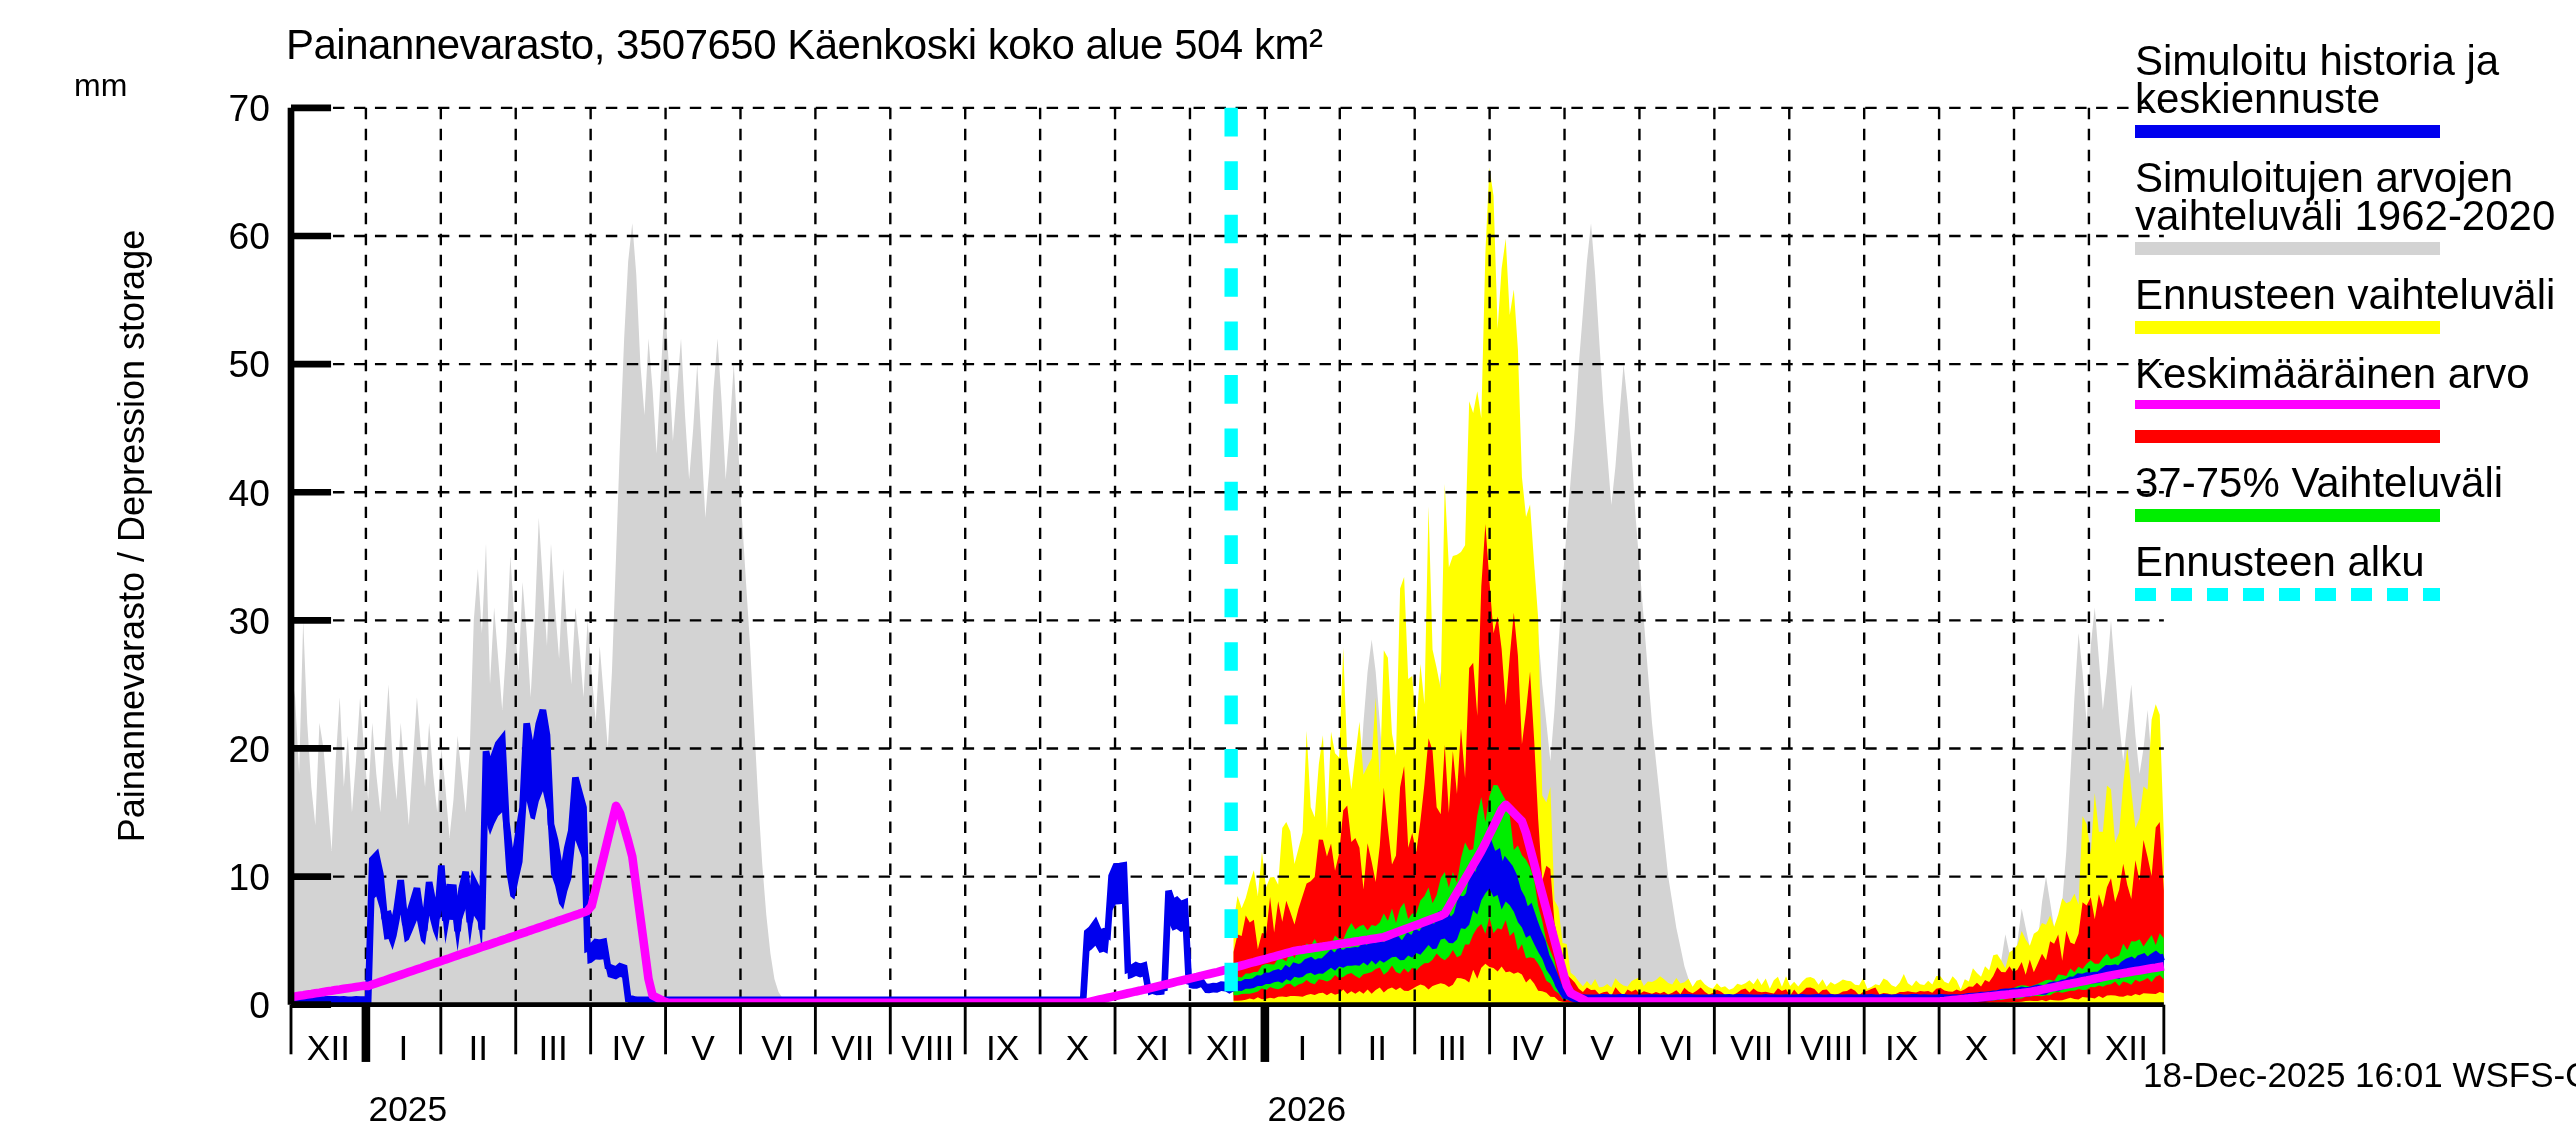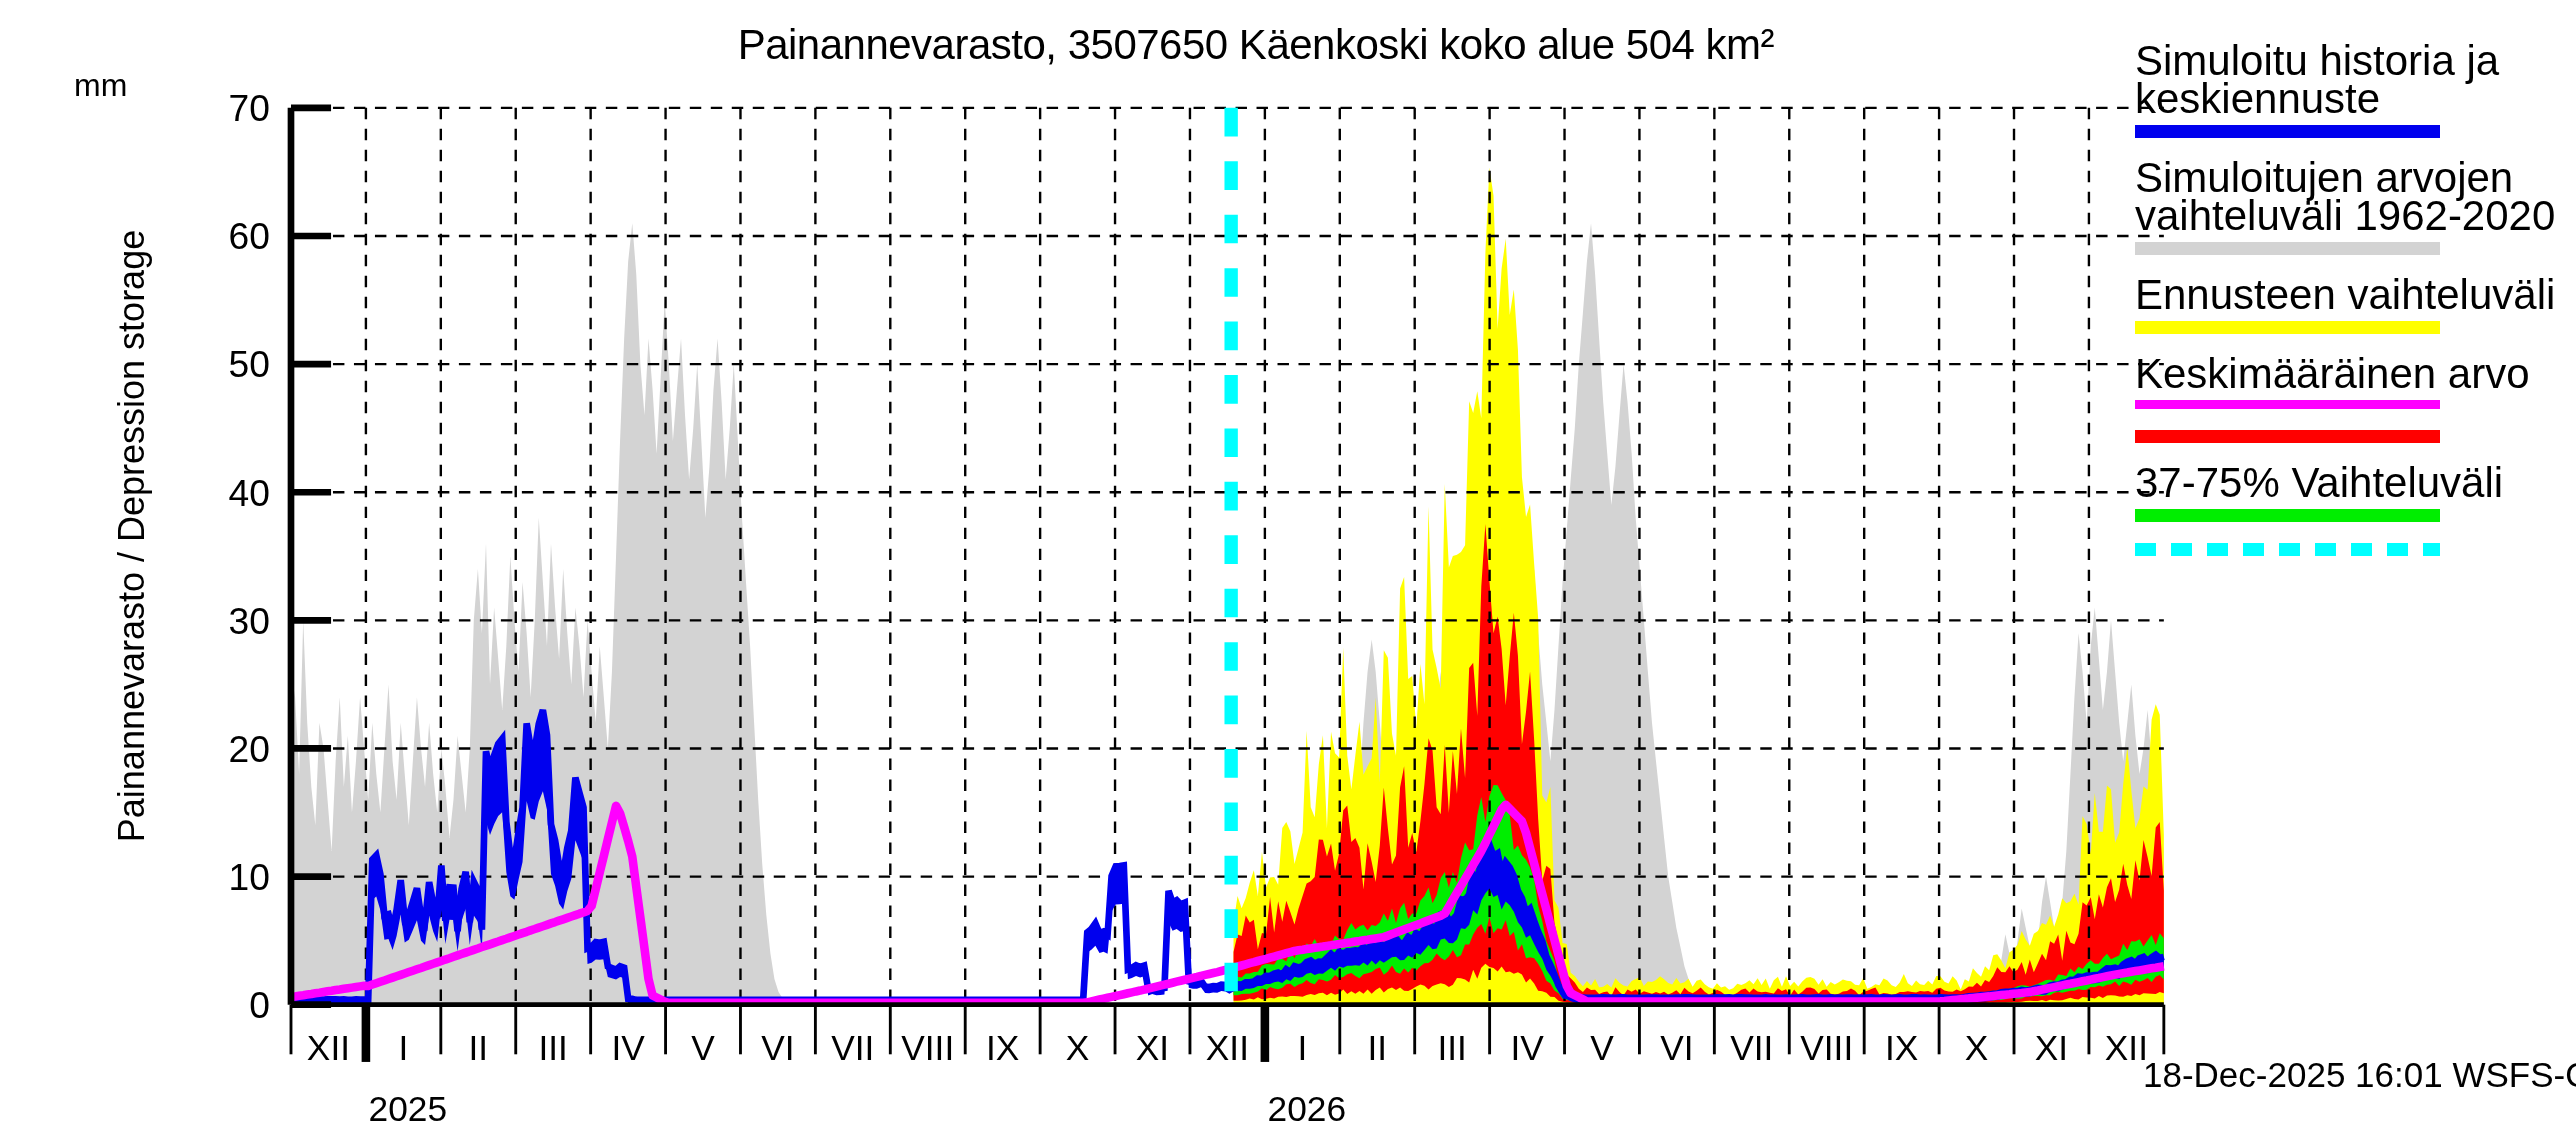--- a/index.html
+++ b/index.html
@@ -18,21 +18,21 @@
     position: absolute;
     left: 0; top: 0;
     width: 2576px;
     height: 1145px;
   }
   .chart-title {
     position: absolute;
     left: 286px;
     top: 21px;
     width: 1488px;
-    text-align: right;
+    text-align: left;
     font-size: 42px;
     color: #000;
     white-space: nowrap;
     letter-spacing: -0.5px;
   }
   .unit-label {
     position: absolute;
     left: 74px;
     top: 67px;
     font-size: 32px;
@@ -256,20 +256,21 @@
         <div class="legend-swatch" style="background: rgb(255, 0, 255); height: 8.6px;"></div>
       </div>
       <div class="legend-entry">
         <div class="legend-swatch" style="background: rgb(255, 0, 0);"></div>
       </div>
       <div class="legend-entry">
         <div class="legend-text">37-75% Vaihteluväli</div>
         <div class="legend-swatch" style="background: rgb(0, 238, 0);"></div>
       </div>
       <div class="legend-entry">
+        <div class="legend-text">Ennusteen alku</div>
         <div class="legend-swatch dashed">
           <i style="background: repeating-linear-gradient(to right, rgb(0, 255, 255) 0px, rgb(0, 255, 255) 21px, rgb(255, 255, 255) 21px, rgb(255, 255, 255) 36px);"></i>
         </div>
       </div>
     </div>
 
 </div>
 
 
 </body></html>

